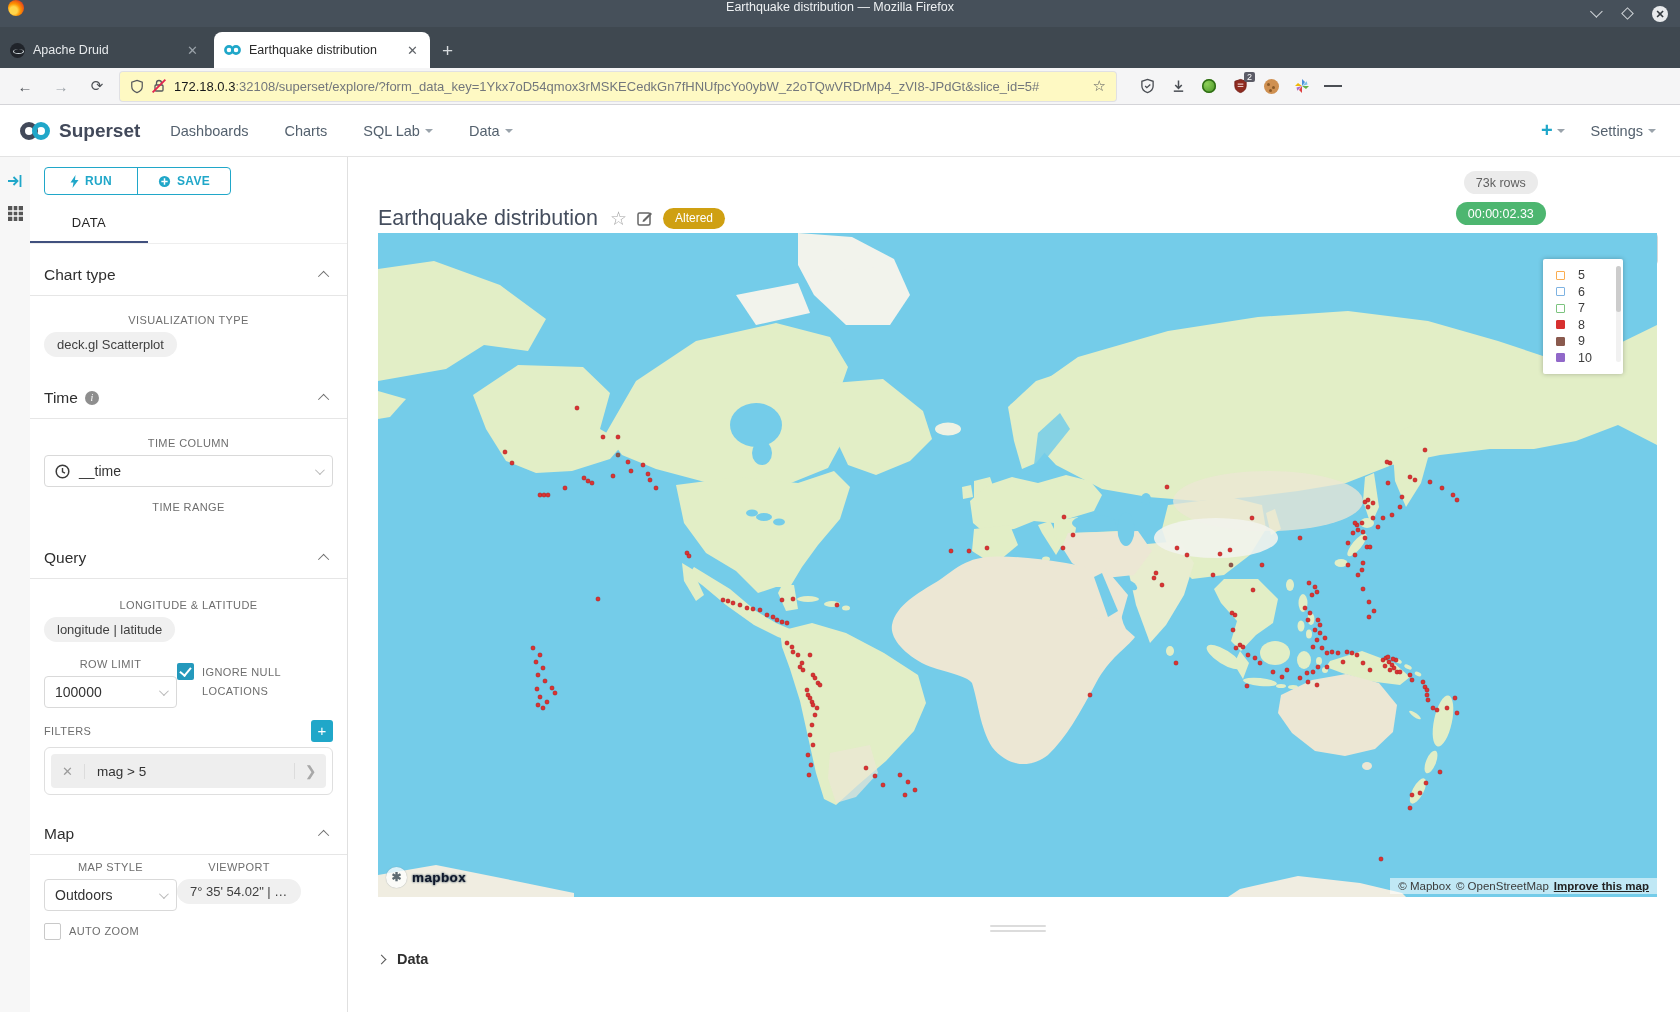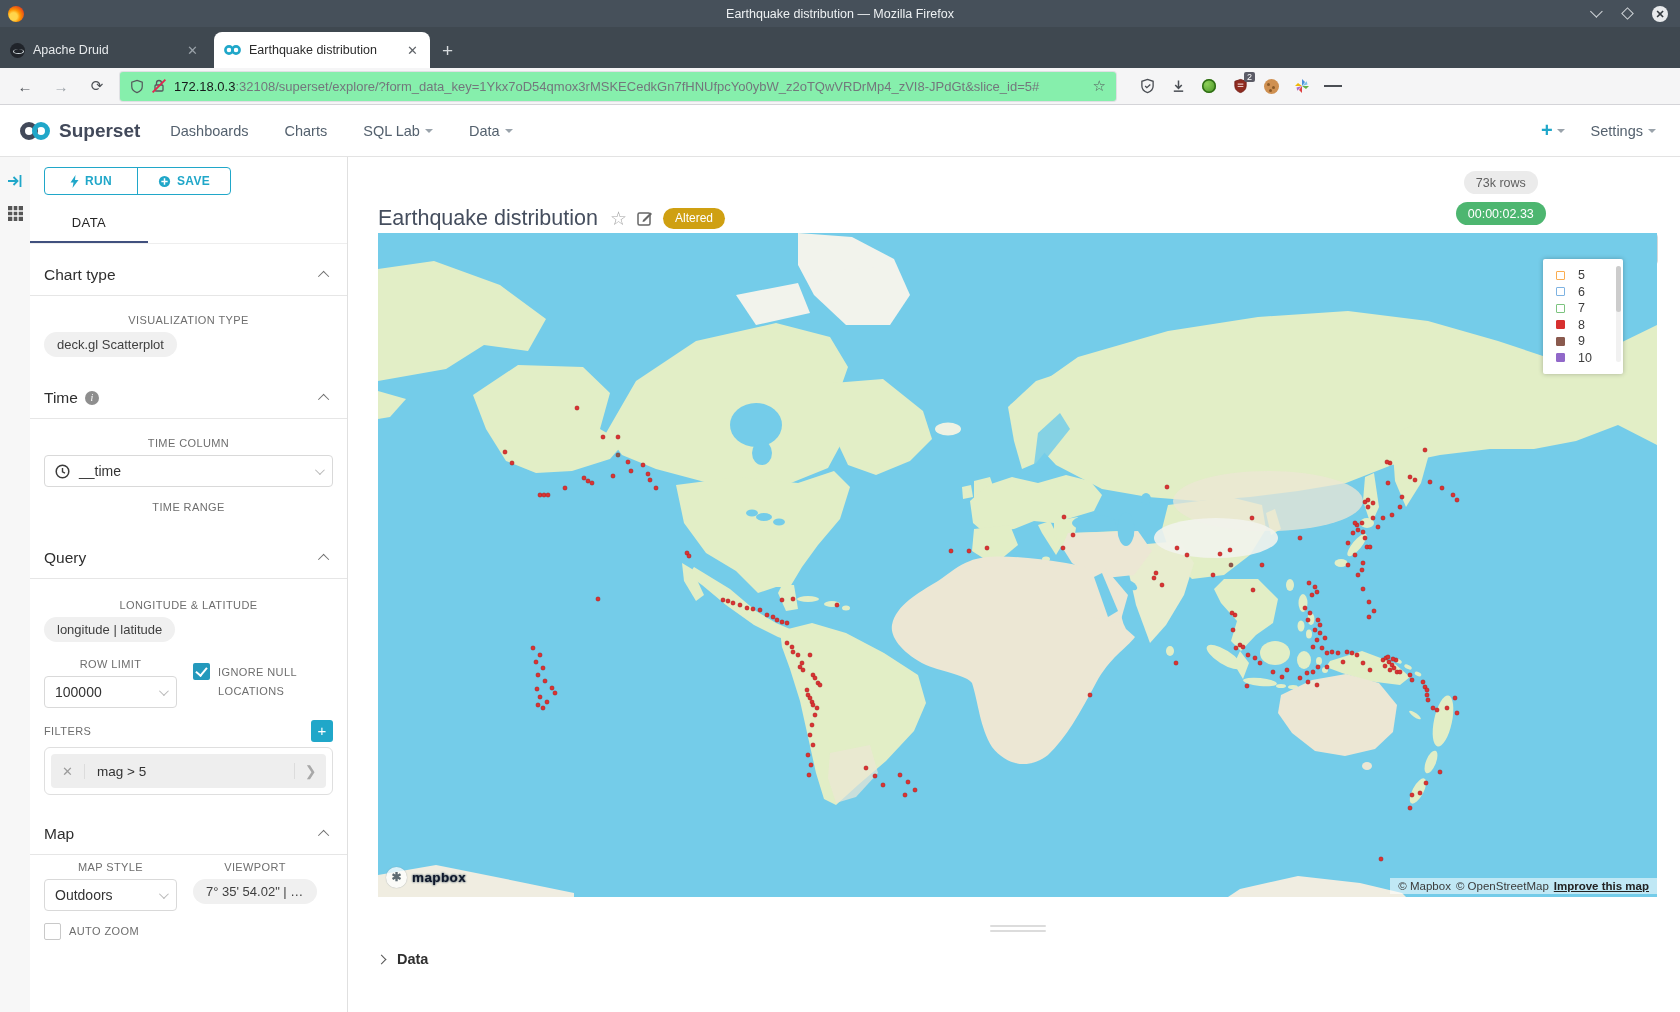--- a/index.html
+++ b/index.html
@@ -1,19 +1,19 @@
 <!DOCTYPE html>
 <html><head>
 <meta charset="utf-8">
 <style>
   * { margin:0; padding:0; box-sizing:border-box; }
   html,body { width:1680px; height:1012px; overflow:hidden; font-family:"Liberation Sans",sans-serif; background:#fff; }
 
   
-  .titlebar { height:27px; background:#46505a; display:flex; align-items:center; position:relative; }
+  .titlebar { height:27px; background:#46505a; display:flex; position:relative; }
   .ff-logo { width:16px; height:16px; border-radius:50%; margin-left:8px;
     background:radial-gradient(circle at 35% 65%, #ffd54b 0 25%, #ff9500 45%, #e64a19 75%, #c2185b 100%); }
   .tb-title { position:absolute; left:0; right:0; text-align:center; color:#eef1f3; font-size:12.5px; }
   .win-controls { margin-left:auto; display:flex; align-items:center; gap:20px; padding-right:12px; z-index:2; }
   .wc-min { width:9px; height:9px; border-left:1.5px solid #cfd4d8; border-bottom:1.5px solid #cfd4d8; transform:rotate(-45deg) translateY(-3px); }
   .wc-max { width:9px; height:9px; border:1.5px solid #cfd4d8; transform:rotate(45deg); }
   .wc-close { width:16px; height:16px; border-radius:50%; background:#e8eaec; color:#343a40; font-size:11px; line-height:16px; text-align:center; font-weight:bold; }
 
   
   .tabbar { height:41px; background:#3f4850; display:flex; align-items:flex-end; }
@@ -23,21 +23,21 @@
   .tab-close { color:#9aa2a9; font-size:13px; padding:0 2px; }
   .tab.active .tab-close { color:#5f6368; }
   .fav-druid { width:15px; height:15px; border-radius:50%; background:#20242a; position:relative; flex:none; }
   .fav-druid::after { content:""; position:absolute; left:3px; top:6px; width:9px; height:4px; border-radius:50%; border:1.5px solid #cfd8dc; border-top:none; }
   .newtab-btn { color:#d6dadd; font-size:19px; margin:0 0 6px 12px; }
 
   
   .urlrow { height:37px; background:#f5f5f6; border-bottom:1px solid #d4d4d8; display:flex; align-items:center; }
   .nav-arrow { font-size:15px; color:#4d5156; margin-left:14px; width:22px; text-align:center; }
   .nav-arrow.dim { color:#9aa0a6; }
-  .urlbox { display:flex; align-items:center; height:29px; width:996px; margin-left:12px; background:#86efac; border-radius:3px; box-shadow:0 0 0 1px #e0e0e4; padding:0 10px; }
+  .urlbox { display:flex; align-items:center; height:29px; width:996px; margin-left:12px; background:#fef9c3; border-radius:3px; box-shadow:0 0 0 1px #e0e0e4; padding:0 10px; }
   .url-text { font-size:13px; color:#73777c; white-space:nowrap; overflow:hidden; text-overflow:ellipsis; flex:1; margin-left:8px; }
   .url-text b { color:#17191b; font-weight:normal; }
   .lockwrap { position:relative; width:14px; height:14px; margin-left:8px; flex:none; }
   .lockwrap .slash { position:absolute; left:-2px; top:6px; width:18px; height:2px; background:#e22850; transform:rotate(-45deg); }
   .tool-icons { display:flex; align-items:center; gap:13px; margin-left:22px; }
   .ticon { width:18px; height:18px; position:relative; display:flex; align-items:center; justify-content:center; }
   .badge2 { position:absolute; top:-5px; right:-6px; background:#5b5b66; color:#fff; font-size:9px; padding:0 3px; border-radius:2px; }
   .greenball { width:14px; height:14px; border-radius:50%; background:radial-gradient(circle at 35% 35%, #8fd05a, #3e8e1d); box-shadow:0 0 0 1.5px #2e6b15 inset; }
   .cookie { width:15px; height:15px; border-radius:50%; background:#cf9051; position:relative; }
   .cookie i { position:absolute; width:3px; height:3px; border-radius:50%; background:#8a5a28; }
@@ -66,21 +66,21 @@
   .data-tab { width:118px; text-align:center; font-size:13px; color:#262626; padding:10px 0 11px; border-bottom:2px solid #41507e; letter-spacing:.4px; }
   .sec { display:flex; justify-content:space-between; align-items:center; font-size:15.5px; color:#2f2f2f; }
   .chev { width:8px; height:8px; border-right:1.6px solid #6e6e6e; border-bottom:1.6px solid #6e6e6e; margin-right:4px; }
   .chev.up { transform:rotate(-135deg) translateY(-2px); }
   .sec-line { border-bottom:1px solid #e6e6e6; margin:11px -14px 0; }
   .flabel { font-size:11px; color:#6e6e6e; letter-spacing:.4px;text-align:center; }
   .pill { display:inline-block; background:#f0f0f0; border-radius:13px; padding:5px 13px; font-size:13px; color:#3f3f3f; margin-top:6px; }
   .selbox { display:flex; align-items:center; border:1px solid #d9d9d9; border-radius:4px; height:32px; padding:0 10px; font-size:14px; color:#333; margin-top:6px; }
   .selbox .sel-chev { margin-left:auto; width:7px; height:7px; border-right:1.4px solid #b9b9b9; border-bottom:1.4px solid #b9b9b9; transform:rotate(45deg) translateY(-2px); }
   .info-dot { width:14px; height:14px; border-radius:50%; background:#8e8e8e; color:#fff; font-size:10px; line-height:14px; text-align:center; font-style:italic; font-family:"Liberation Serif",serif; margin-left:7px; }
-  .two-col { display:flex; gap:16px; }
+  .two-col { display:flex; }
   .cbrow { display:flex; gap:8px; }
   .cb { width:17px; height:17px; border-radius:2px; flex:none; }
   .cb.checked { background:#2499bc; position:relative; }
   .cb.checked::after { content:""; position:absolute; left:5px; top:2px; width:5px; height:9px; border-right:2px solid #fff; border-bottom:2px solid #fff; transform:rotate(40deg); }
   .cb.un { border:1.5px solid #c9c9c9; background:#fff; }
   .cb-label { font-size:11px; color:#6e6e6e; letter-spacing:.4px; line-height:1.7; width:96px; }
   .plus-btn { width:22px; height:22px; background:#20a7c9; color:#fff; border-radius:3px; font-size:15px; line-height:22px; text-align:center; }
   .filter-wrap { border:1px solid #dfdfdf; border-radius:6px; padding:6px; margin-top:5px; }
   .filter-chip { background:#eee; border-radius:4px; height:34px; display:flex; align-items:center; }
   .fc-x { width:34px; text-align:center; color:#9b9b9b; font-size:13px; border-right:1px solid #dcdcdc; }

